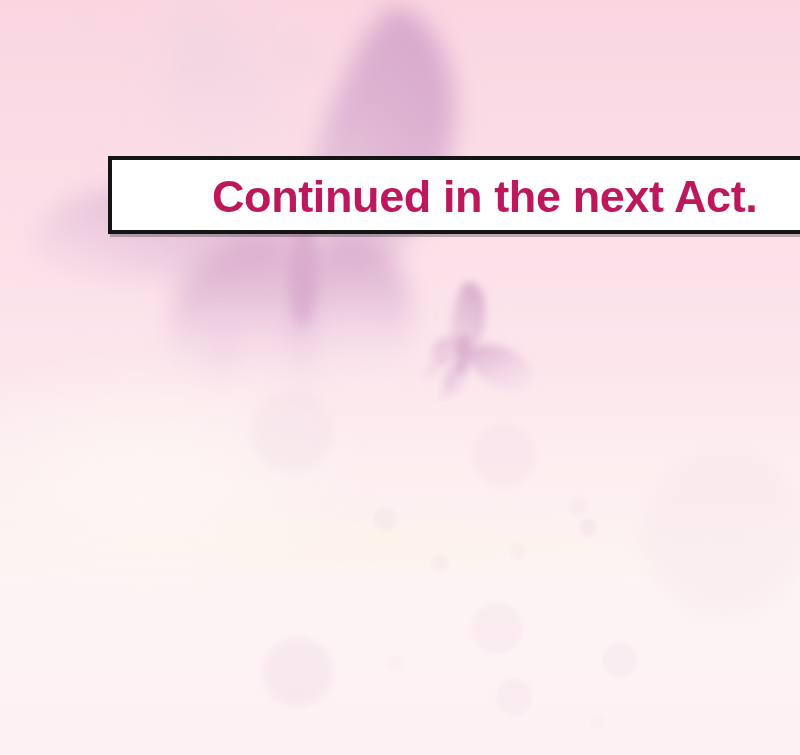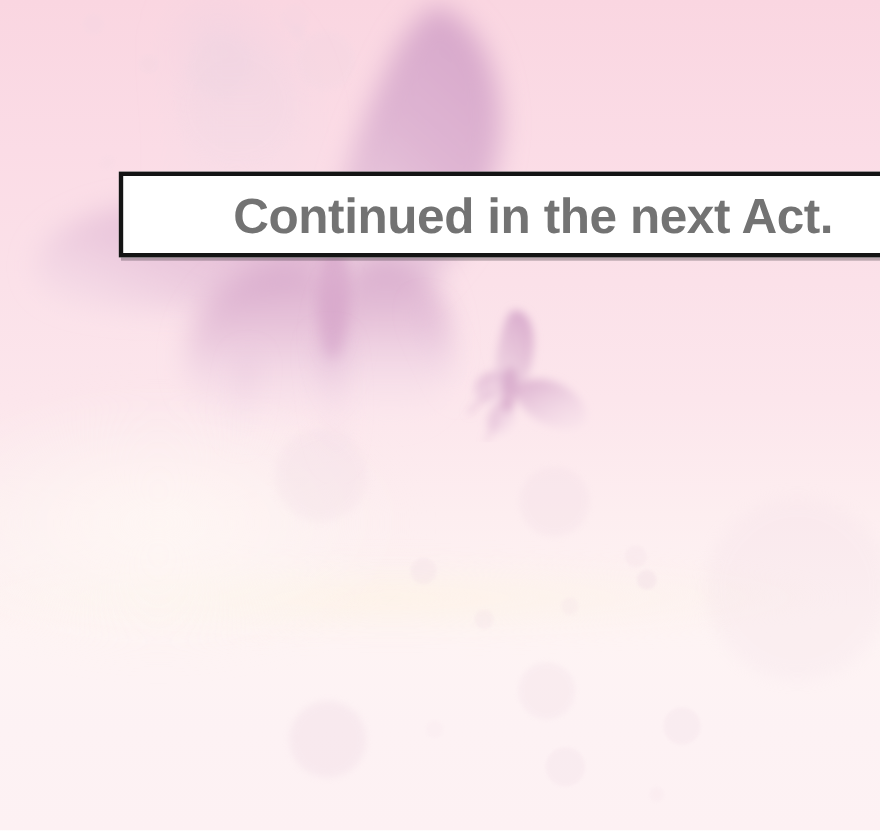--- a/index.html
+++ b/index.html
@@ -87,21 +87,21 @@
   }
   .caption-text {
     display: block;
     white-space: nowrap;
     padding-left: 100px;
     font-family: "Liberation Sans", sans-serif;
     font-size: 45px;
     font-weight: 700;
     letter-spacing: -0.4px;
     line-height: 1;
-    color: #737373;
+    color: #be185d;
     transform: translateY(1px);
   }
 </style>
 </head>
 <body>
 
 <div id="scene">
 
   <div class="bg-base"></div>
   <div class="bg-warm-band"></div>

